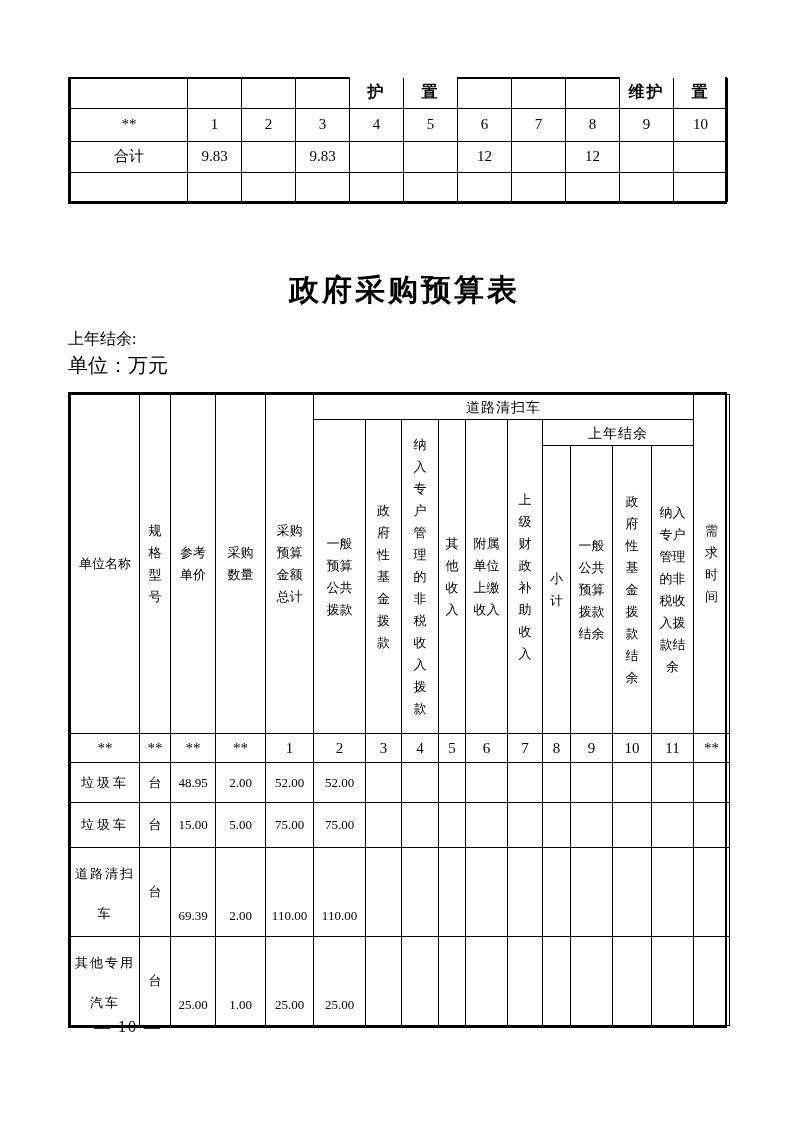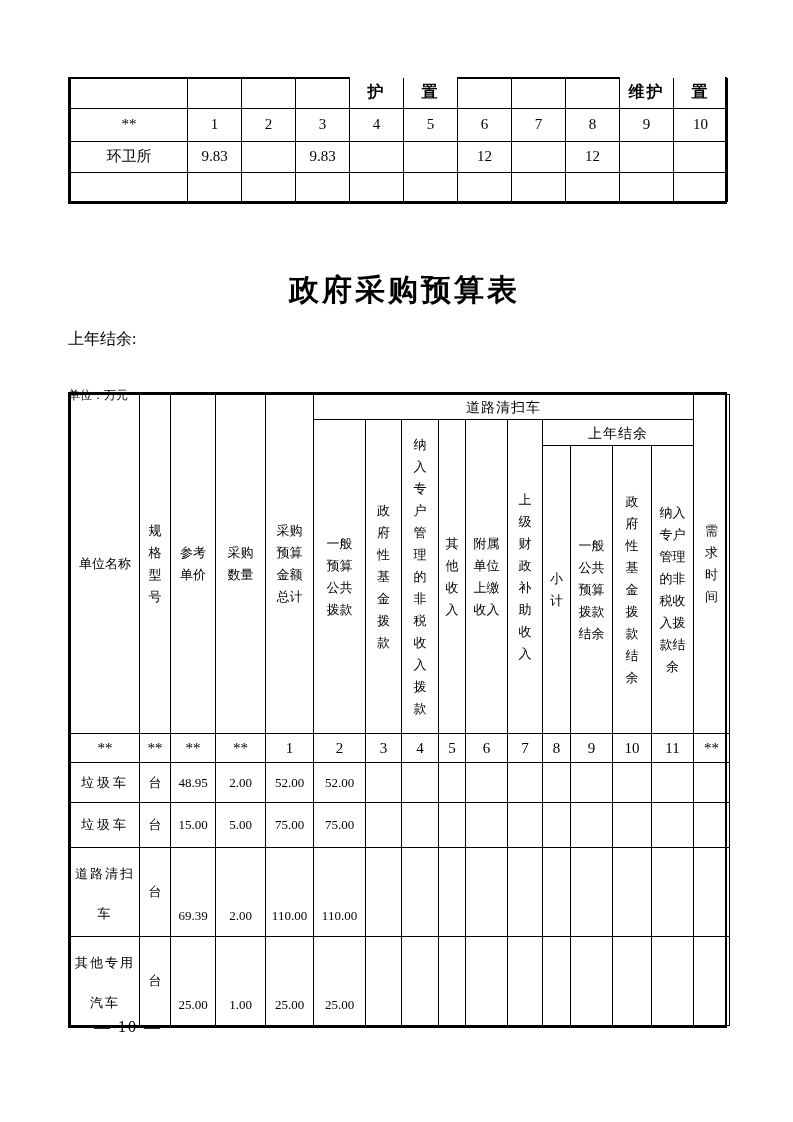--- a/index.html
+++ b/index.html
@@ -31,21 +31,21 @@
     font-family: "Liberation Sans", sans-serif;
     font-weight: bold; font-size: 16px; letter-spacing: 2px;
   }
 
   
   .doc-title {
     position: absolute; top: 270px; left: 0; width: 100%;
     text-align: center; font-size: 30px; font-weight: bold; letter-spacing: 3px; margin-left: 8px;
   }
   .unit-name { position: absolute; left: 68px; top: 329px; font-size: 16px; }
-  .unit-money { position: absolute; left: 68px; top: 387px; font-size: 12px; }
+  .unit-money { position: absolute; left: 68px; top: 352px; font-size: 20px; }
   .page-num { position: absolute; left: 94px; top: 1018px; font-size: 16px; letter-spacing: 2px; }
 
   
   .maintable-wrap {
     position: absolute; left: 68px; top: 392px; width: 659px;
     border: 2px solid #000;
   }
   table.maintable { width: 100%; border-collapse: collapse; table-layout: fixed; }
   table.maintable th, table.maintable td {
     border: 1px solid #000; padding: 0;
@@ -109,21 +109,21 @@
         <td>3</td>
         <td>4</td>
         <td>5</td>
         <td>6</td>
         <td>7</td>
         <td>8</td>
         <td>9</td>
         <td>10</td>
       </tr>
       <tr style="height:31px">
-        <td>环卫所</td>
+        <td>合计</td>
         <td>9.83</td>
         <td></td>
         <td>9.83</td>
         <td></td>
         <td></td>
         <td>12</td>
         <td></td>
         <td>12</td>
         <td></td>
         <td></td>

